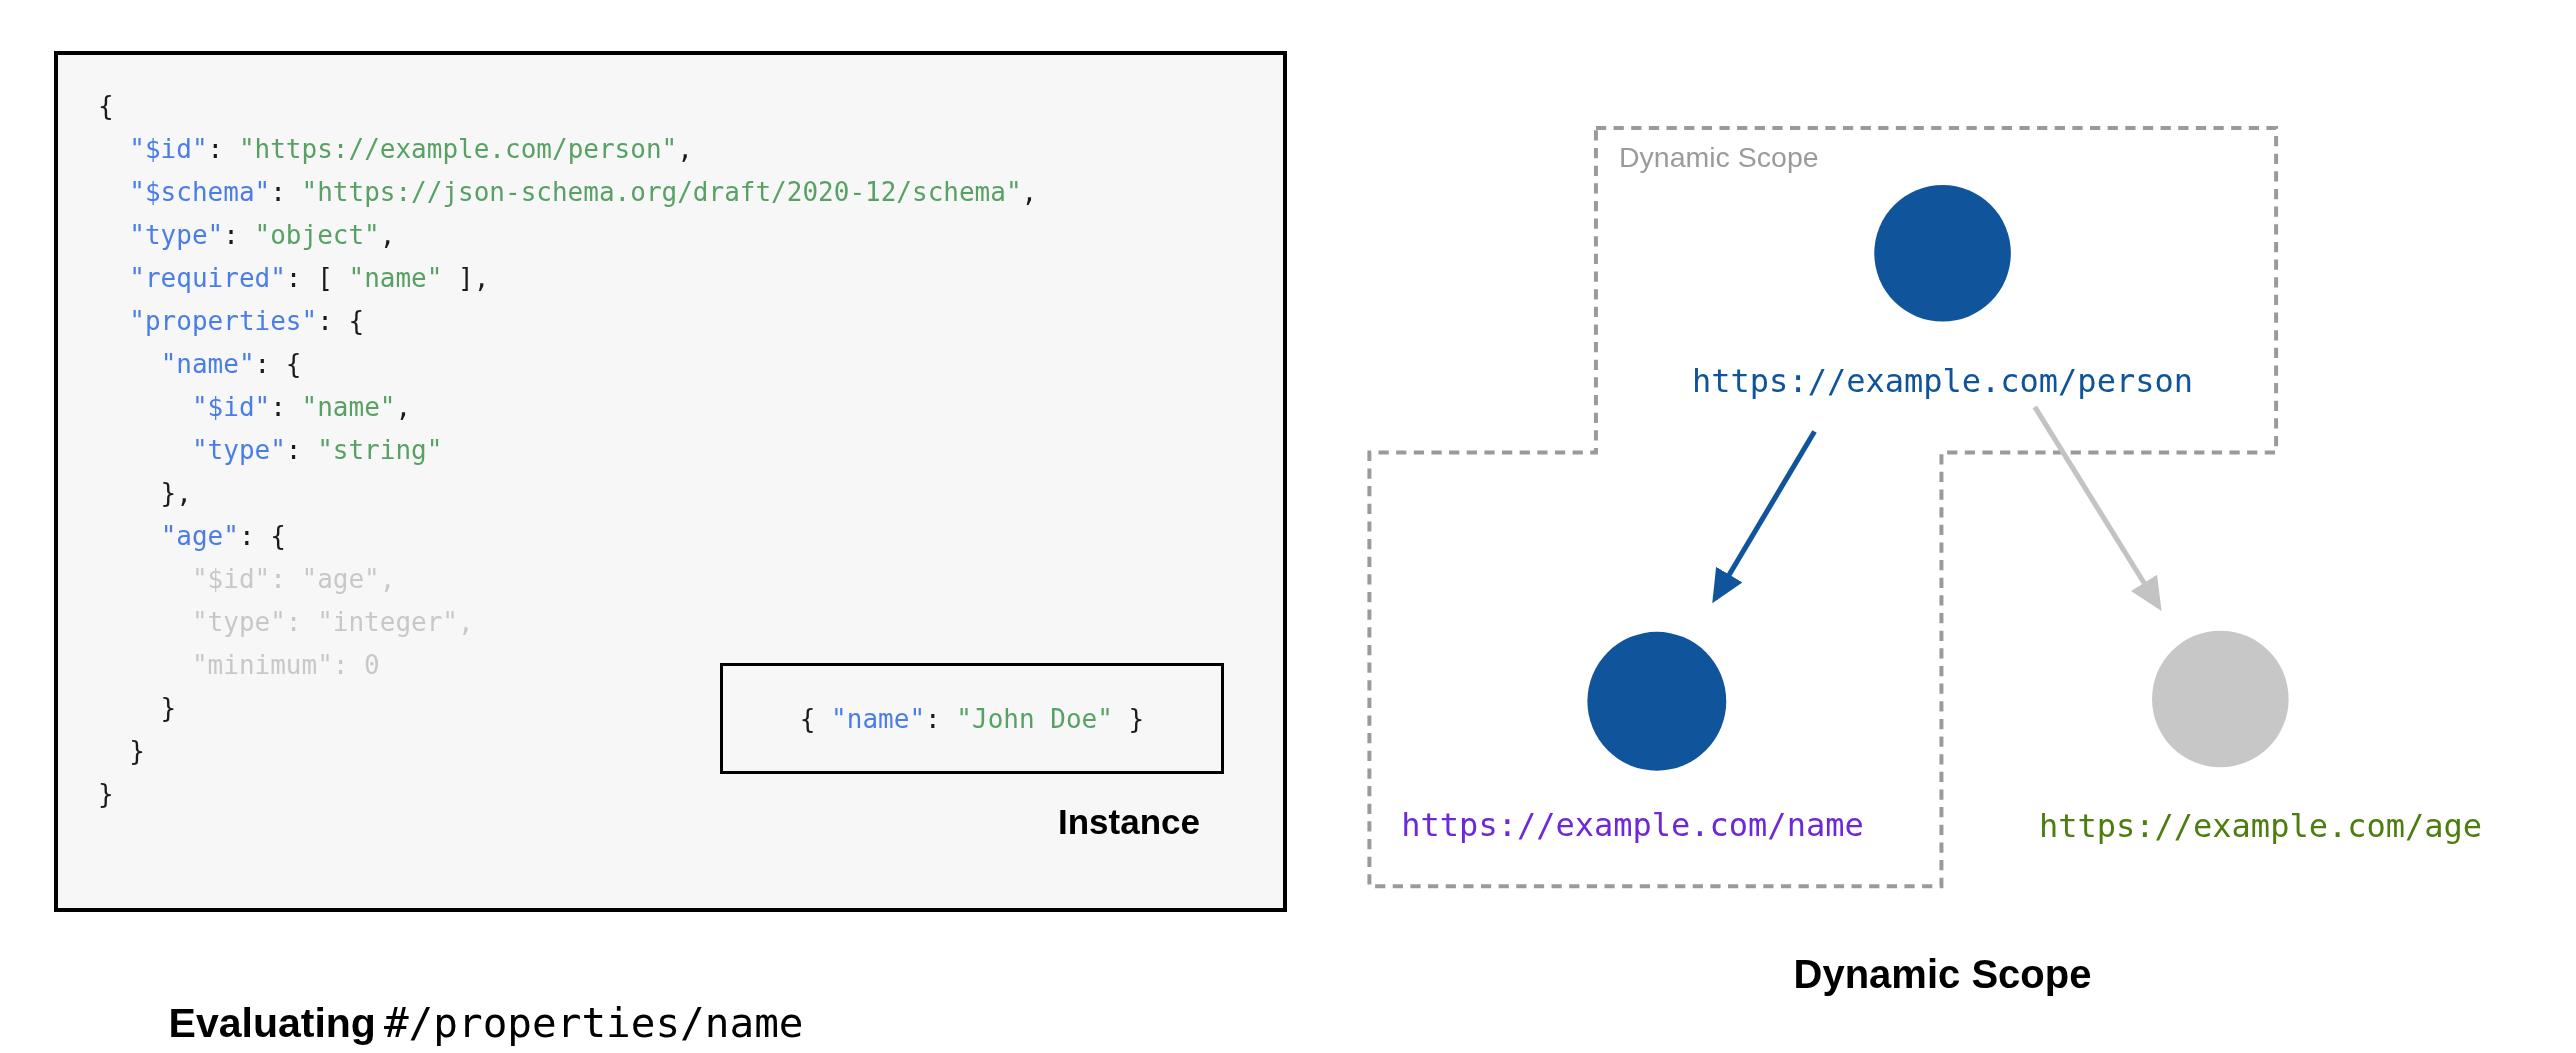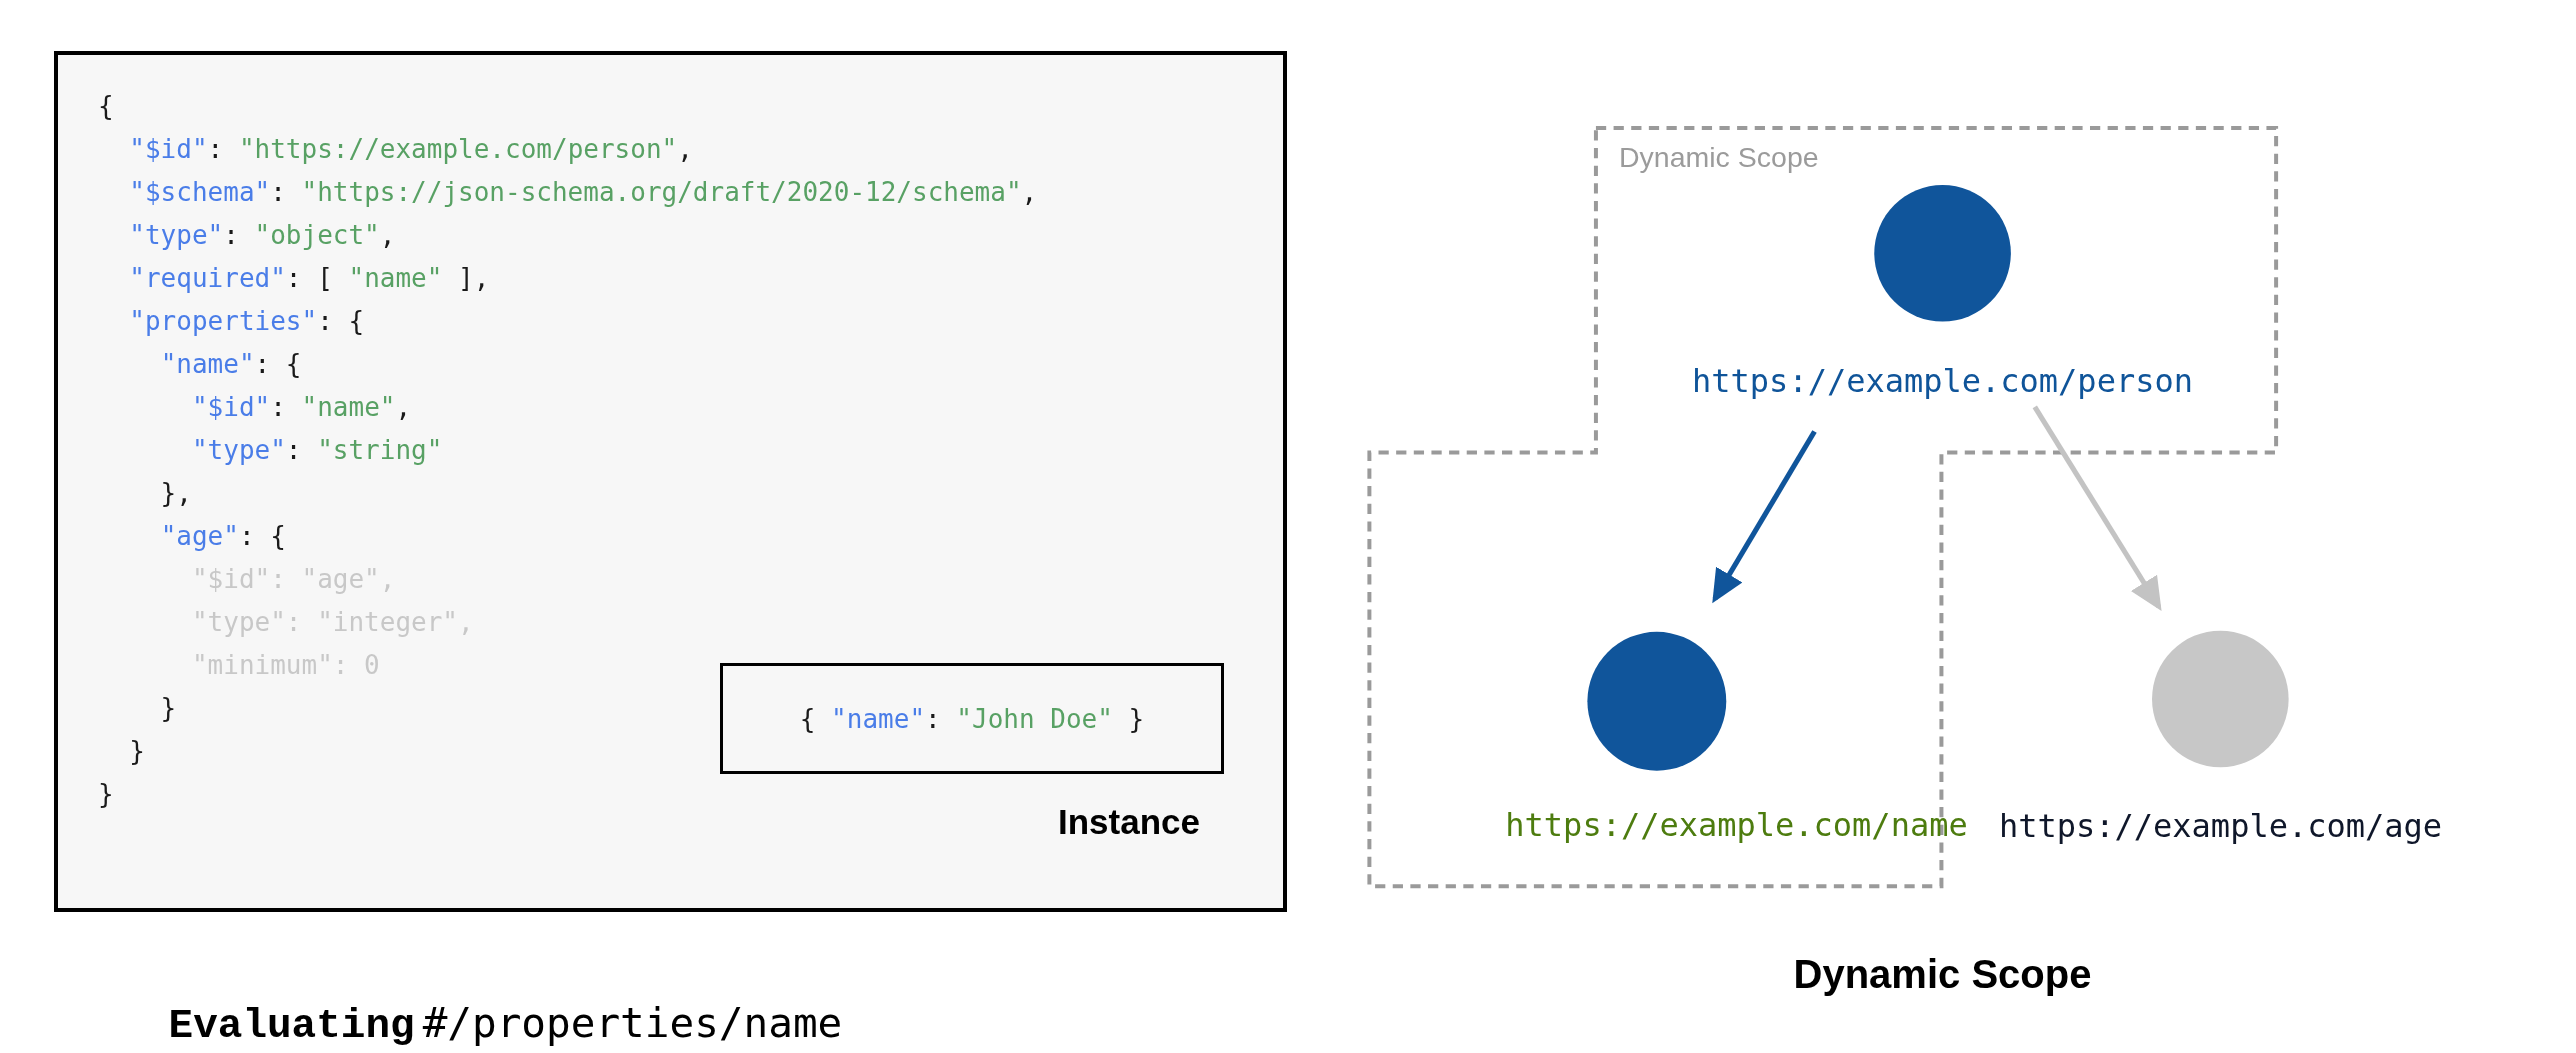--- a/index.html
+++ b/index.html
@@ -59,43 +59,43 @@
     color: #000000;
   }
 
   .eval-caption {
     position: absolute;
     left: 123px; top: 952px;
     white-space: pre;
     font-size: 41px;
     color: #000000;
   }
-  .eval-caption .bold-part { font-weight: bold; font-family: Liberation Mono, monospace; }
+  .eval-caption .bold-part { font-weight: bold; font-family: Liberation Sans, sans-serif; }
   .eval-caption .mono-part { font-family: "DejaVu Sans Mono", monospace; font-weight: normal; margin-left: 8px; margin-top: 15px; }
 
   
   .diagram-svg { position: absolute; left: 0; top: 0; }
 
   .scope-inner-label {
     position: absolute;
     left: 1619px; top: 141px;
     font-size: 28.5px;
     color: #9b9b9b;
   }
   .node-url {
     position: absolute;
     width: 569px;
     text-align: center;
     font-family: "DejaVu Sans Mono", monospace;
     font-size: 32px;
     white-space: pre;
   }
   .url-person { left: 1658px; top: 362px;  color: #0f5499; text-align: center; }
-  .url-name   { left: 1452px; top: 806px; color: #4d7c0f; }
-  .url-age    { left: 1936px; top: 807px; color: #0f172a; }
+  .url-name   { left: 1348px; top: 806px; color: #6d28d9; }
+  .url-age    { left: 1976px; top: 807px; color: #4d7c0f; }
 
   .scope-caption {
     position: absolute;
     left: 1487px; top: 952px;
     width: 911px;
     text-align: center;
     font-weight: bold;
     font-size: 40px;
     color: #000000;
   }

